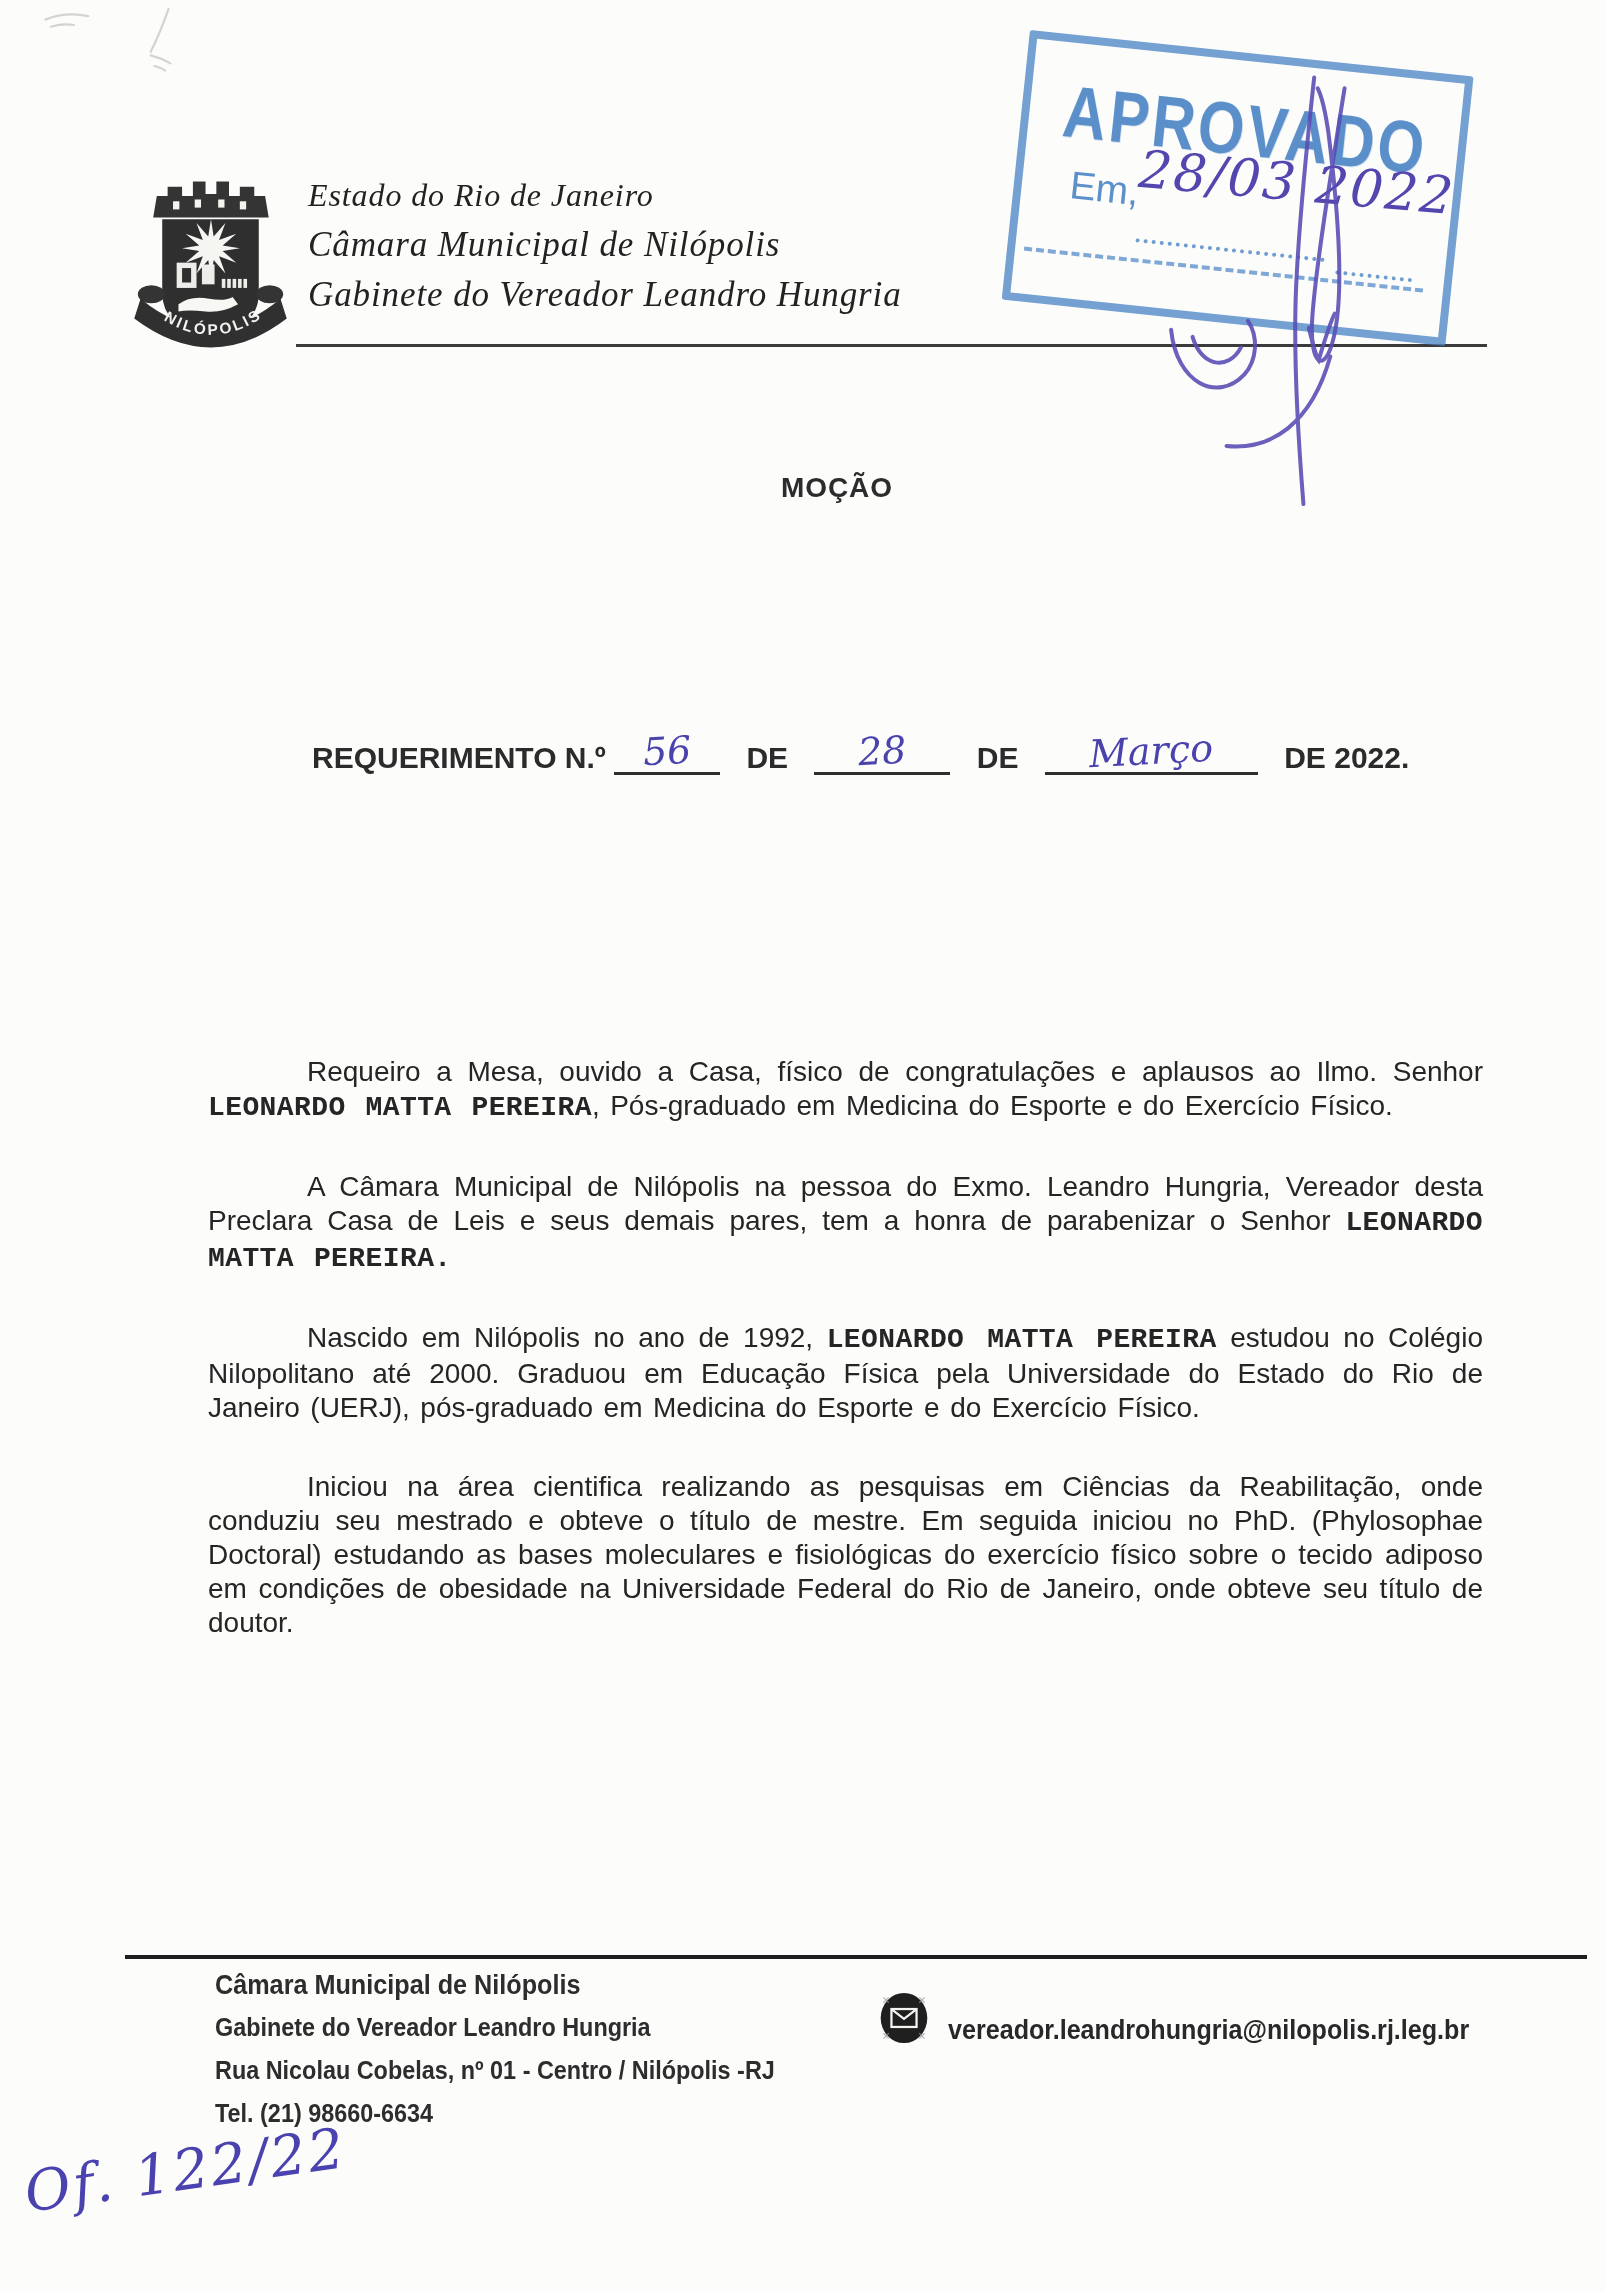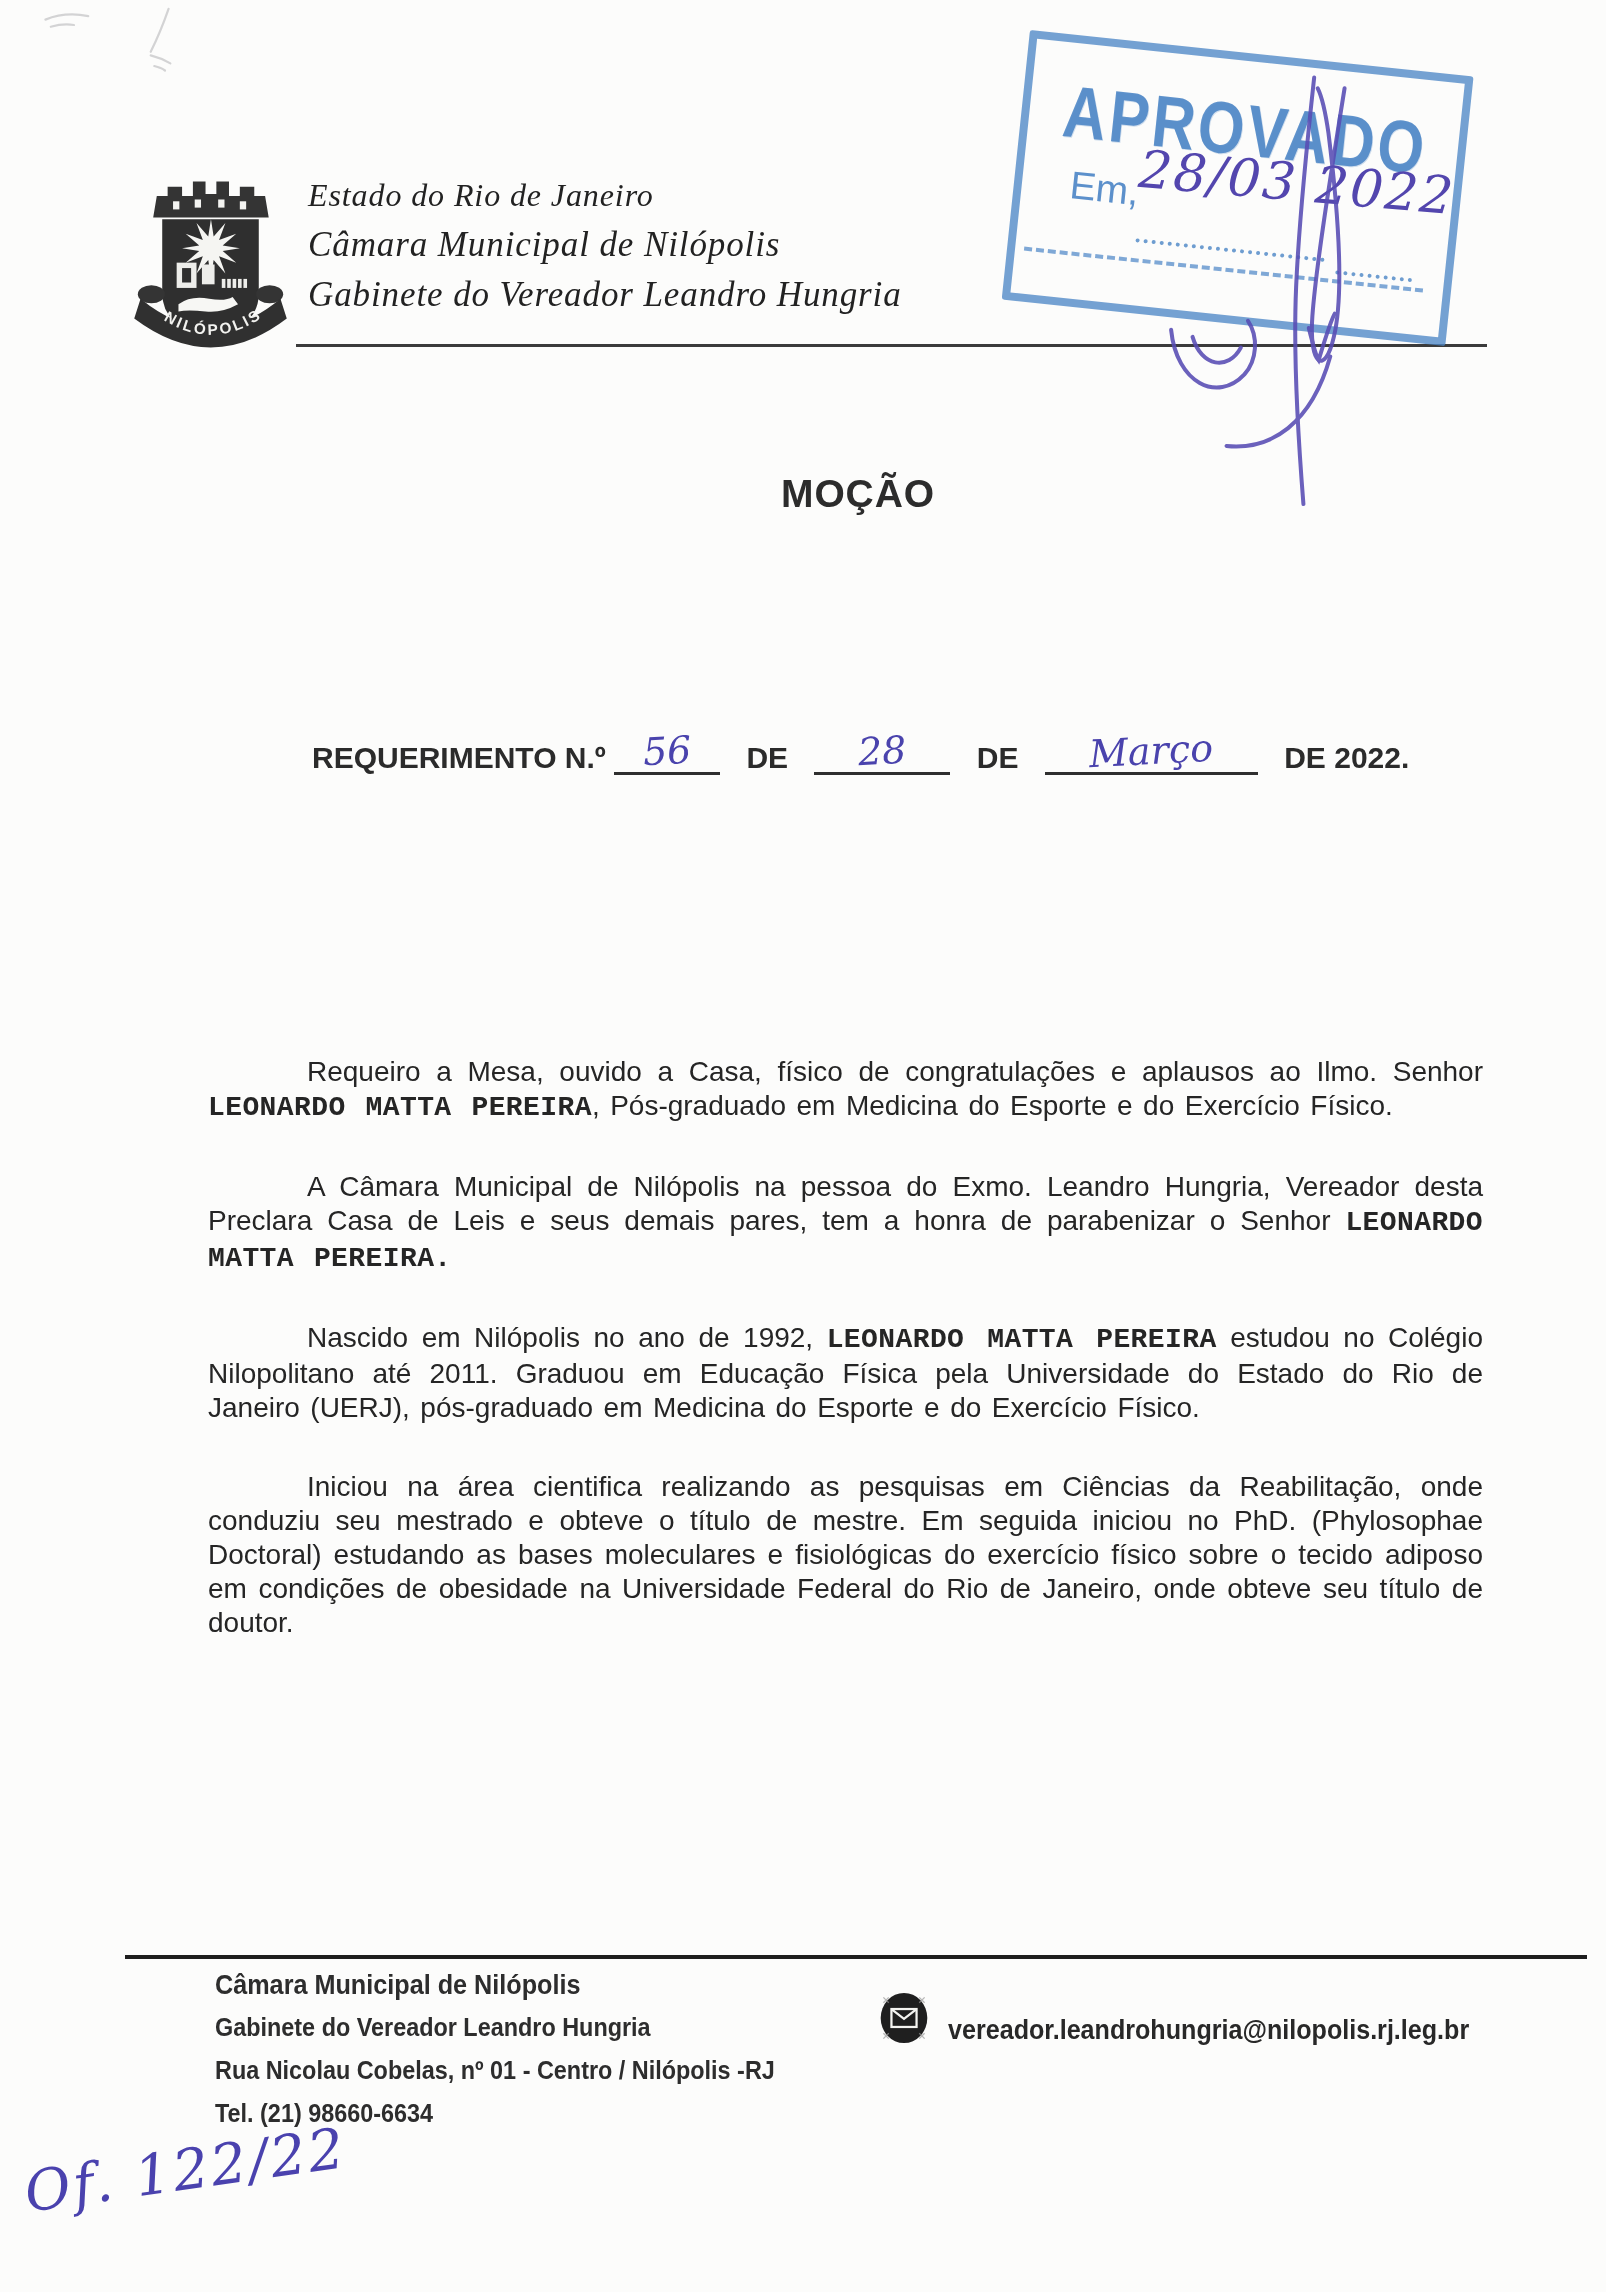--- a/index.html
+++ b/index.html
@@ -41,21 +41,21 @@
   .stamp-signline{position:absolute;left:9px;top:176px;width:401px;height:32px;border-bottom:4.5px dashed rgba(74,132,198,.7);}
   .stamp-date{
     position:absolute;left:115px;top:86px;width:304px;
     font-family:"DejaVu Serif", serif;font-style:italic;
     font-size:52px;color:#5346ae;transform:rotate(-1deg);
     letter-spacing:1.8px;white-space:nowrap;
   }
   .signature-svg{position:absolute;left:1155px;top:52px;width:304px;height:475px;z-index:5;}
   .pencil-svg{position:absolute;left:9px;top:0px;width:287px;height:116px;}
   
-  .doc-title{position:absolute;left:781px;top:472px;font-size:39px;font-weight:bold;letter-spacing:0.9px;color:#2c2c2c;}
+  .doc-title{position:absolute;left:781px;top:472px;font-size:28px;font-weight:bold;letter-spacing:0.9px;color:#2c2c2c;}
   .req-line{position:absolute;left:312px;top:733px;font-size:30px;font-weight:bold;color:#2b2b2b;white-space:nowrap;}
   .req-line .word{margin:0 18px;}
   .blank{
     display:inline-block;border-bottom:3.6px solid #2f2f2f;
     text-align:center;vertical-align:baseline;height:39px;
   }
   .blank.b-num{width:106px;}
   .blank.b-day{width:136px;}
   .blank.b-month{width:213px;}
   .handwriting{
@@ -175,21 +175,21 @@
     <span class="word">DE</span>
     <span class="blank b-day"><span class="handwriting">28</span></span>
     <span class="word">DE</span>
     <span class="blank b-month"><span class="handwriting">Março</span></span>
     <span class="word">DE 2022.</span>
   </div>
 
   <div class="body-text">
     <p><span>Requeiro a Mesa, ouvido a Casa, físico de congratulações e aplausos ao Ilmo. Senhor </span><b>LEONARDO MATTA PEREIRA</b><span>, Pós-graduado em Medicina do Esporte e do Exercício Físico.</span></p>
     <p><span>A Câmara Municipal de Nilópolis na pessoa do Exmo. Leandro Hungria, Vereador desta Preclara Casa de Leis e seus demais pares, tem a honra de parabenizar o Senhor </span><b>LEONARDO MATTA PEREIRA.</b></p>
-    <p><span>Nascido em Nilópolis no ano de 1992, </span><b>LEONARDO MATTA PEREIRA</b><span> estudou no Colégio Nilopolitano até 2011. Graduou em Educação Física pela Universidade do Estado do Rio de Janeiro (UERJ), pós-graduado em Medicina do Esporte e do Exercício Físico.</span></p>
+    <p><span>Nascido em Nilópolis no ano de 1992, </span><b>LEONARDO MATTA PEREIRA</b><span> estudou no Colégio Nilopolitano até 2000. Graduou em Educação Física pela Universidade do Estado do Rio de Janeiro (UERJ), pós-graduado em Medicina do Esporte e do Exercício Físico.</span></p>
     <p><span>Iniciou na área cientifica realizando as pesquisas em Ciências da Reabilitação, onde conduziu seu mestrado e obteve o título de mestre. Em seguida iniciou no PhD. (Phylosophae Doctoral) estudando as bases moleculares e fisiológicas do exercício físico sobre o tecido adiposo em condições de obesidade na Universidade Federal do Rio de Janeiro, onde obteve seu título de doutor.</span></p>
   </div>
 
   <div class="footer-rule"></div>
   <div class="footer-block">
     <div class="footer-line f1">Câmara Municipal de Nilópolis</div>
     <div class="footer-line f2">Gabinete do Vereador Leandro Hungria</div>
     <div class="footer-line f3">Rua Nicolau Cobelas, nº 01 - Centro / Nilópolis -RJ</div>
     <div class="footer-line f4">Tel. (21) 98660-6634</div>
   </div>

